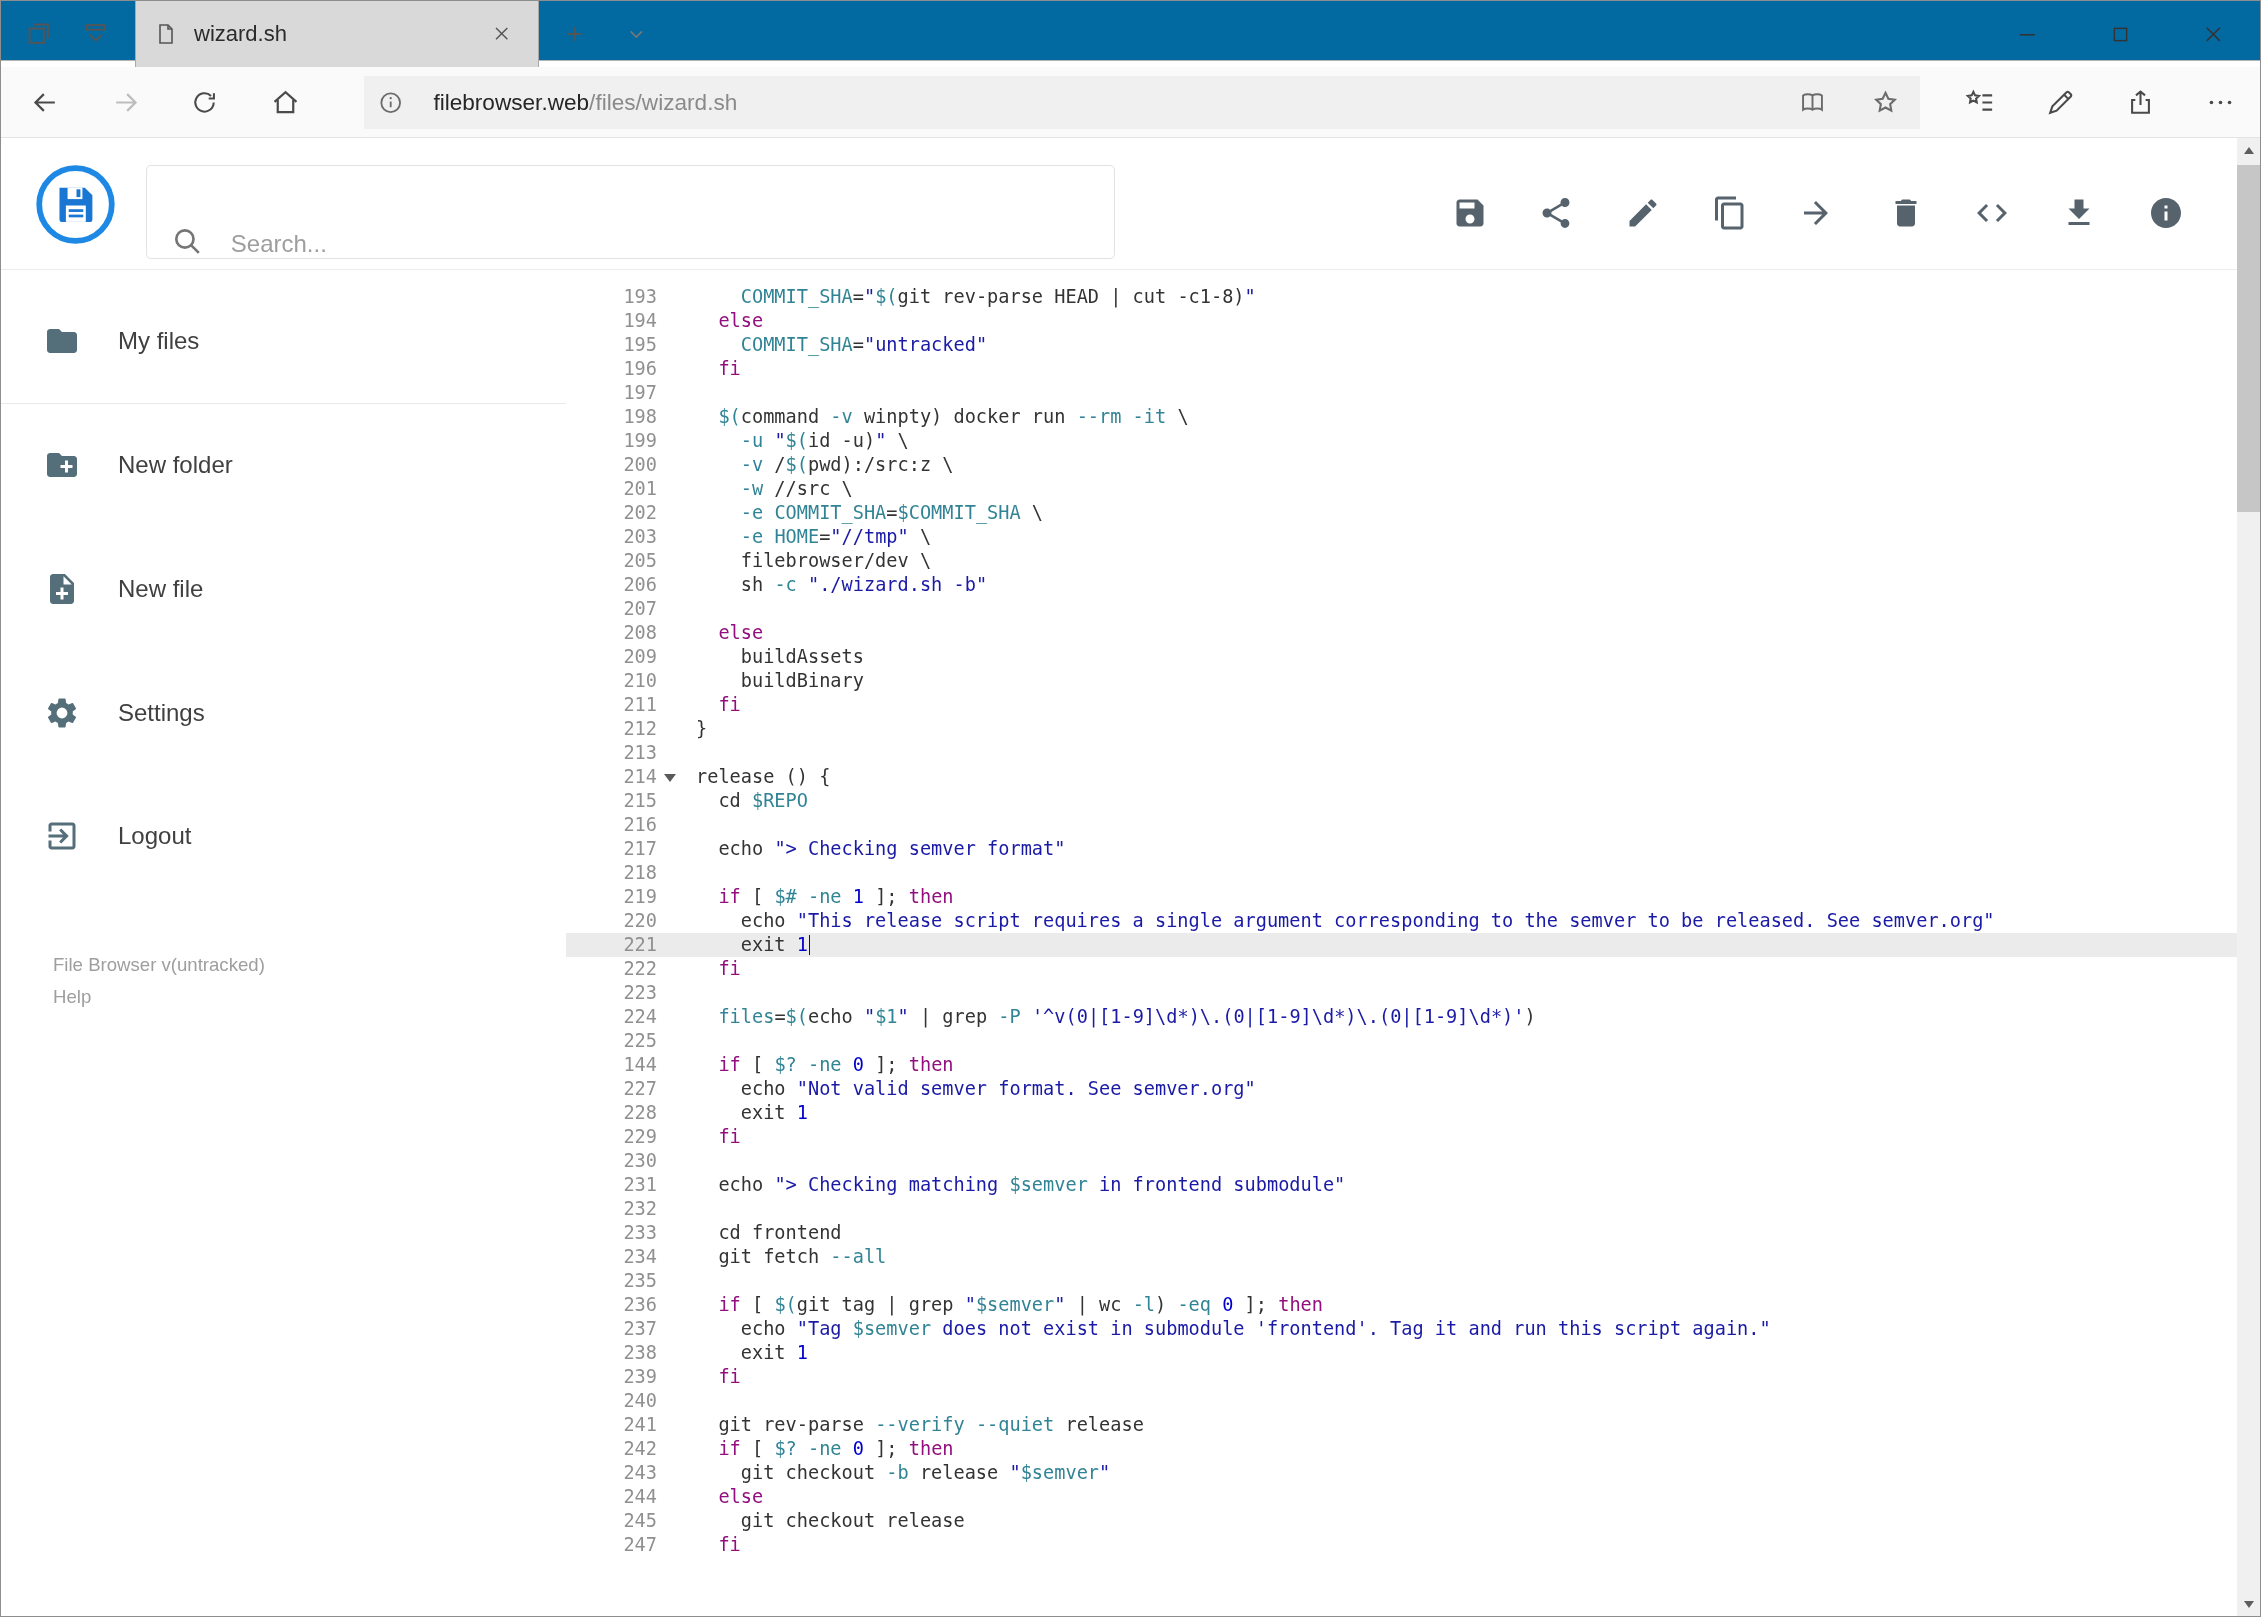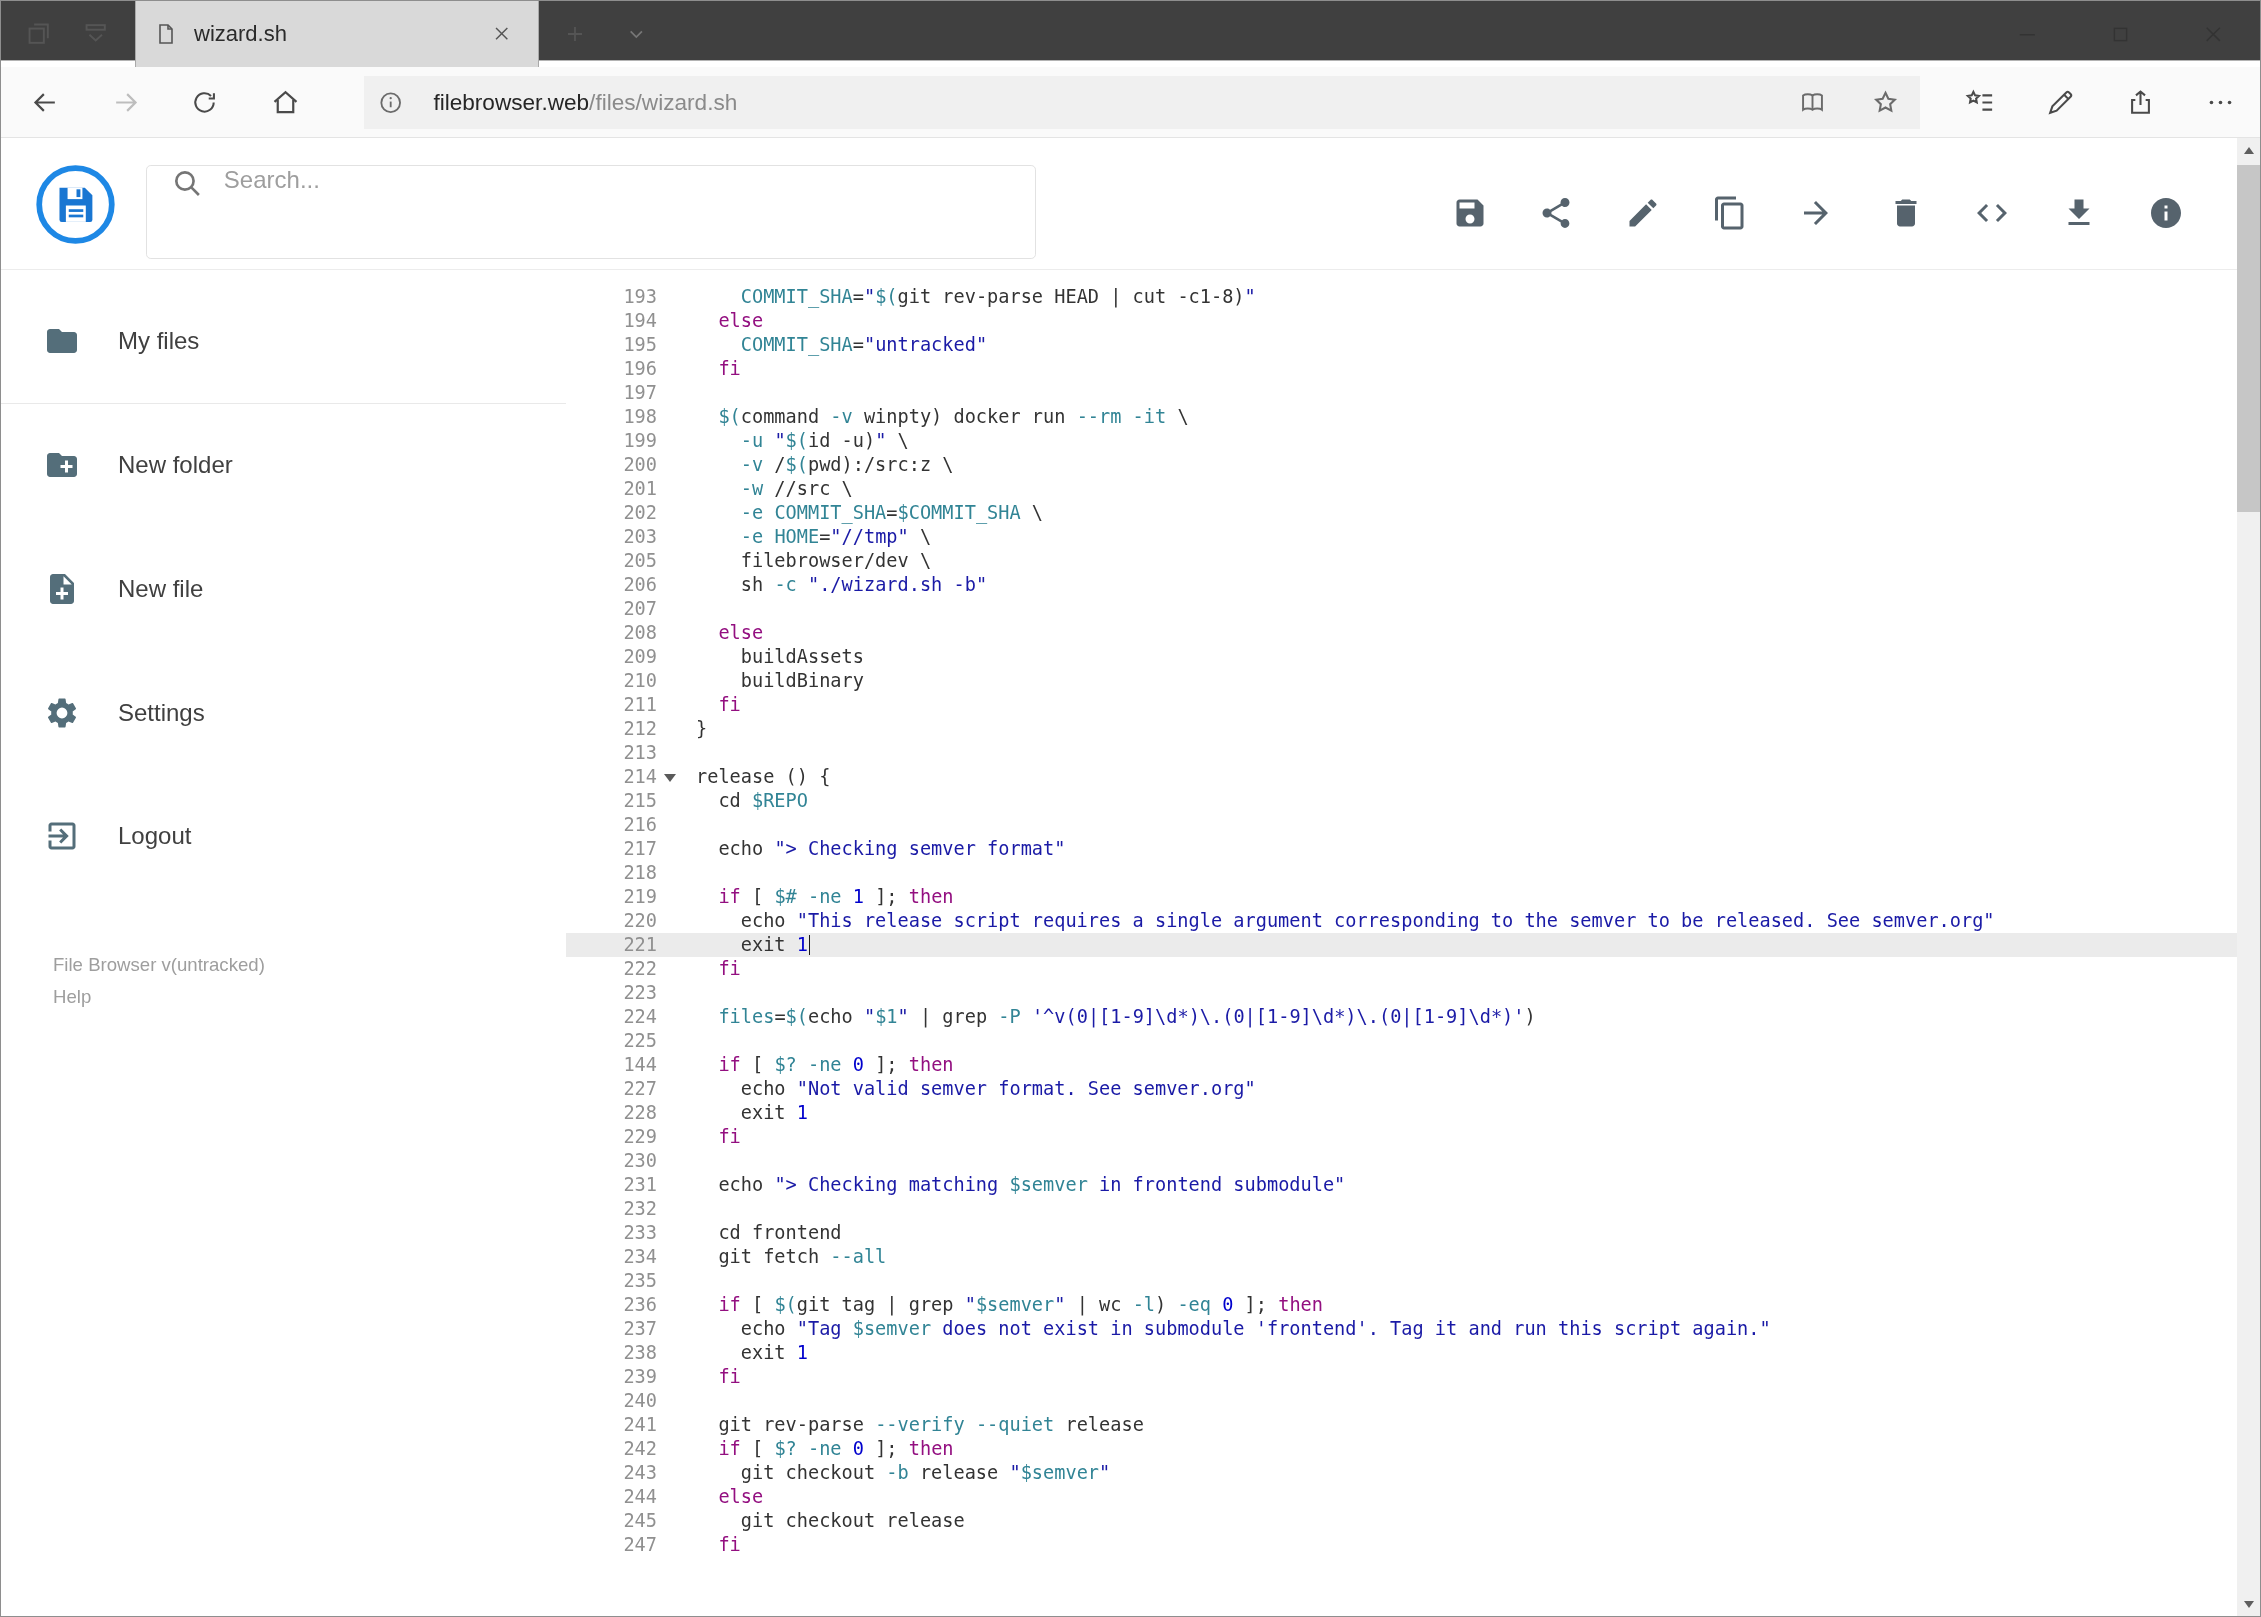--- a/index.html
+++ b/index.html
@@ -3,42 +3,42 @@
 <meta charset="utf-8">
 <style>
 *{margin:0;padding:0;box-sizing:border-box}
 html,body{width:2261px;height:1617px}
 body{font-family:"Liberation Sans",sans-serif;background:#fff;overflow:hidden}
 button{background:none;border:none;padding:0;cursor:pointer;font:inherit}
 svg{display:block}
 .window{position:relative;width:2261px;height:1617px;border:0.8px solid #8e8e8e;background:#fff;overflow:hidden}
 
 
-.tabstrip{position:absolute;left:0;top:0;right:0;height:60px;background:#404040;border-bottom:0.8px solid #b3b3b3}
+.tabstrip{position:absolute;left:0;top:0;right:0;height:60px;background:#0369a1;border-bottom:0.8px solid #b3b3b3}
 .ts-btn{position:absolute;top:0;width:52px;height:66px;display:flex;align-items:center;justify-content:center}
 .tab{position:absolute;left:134px;top:0;width:404px;height:66px;background:#d9d9d9;border-left:0.8px solid #a9a9a9;border-right:0.8px solid #a9a9a9;display:flex;align-items:center;padding:0 18px;gap:16px}
 .tab-title{font-size:22px;color:#2b2b2b;flex:1;text-align:left;overflow:hidden;white-space:nowrap}
 .tab-close{width:36px;height:36px;display:flex;align-items:center;justify-content:center}
 .win-controls{position:absolute;right:0;top:0;height:66px;display:flex}
 .win-btn{width:93px;height:66px;display:flex;align-items:center;justify-content:center}
 
 
 .addressbar{position:absolute;left:0;top:66px;right:0;height:71px;background:#fafafa;border-bottom:0.8px solid #e4e4e4}
 .ab-btn{position:absolute;top:13px;width:45px;height:45px;display:flex;align-items:center;justify-content:center}
 .urlfield{position:absolute;left:363px;top:9px;width:1556px;height:53px;background:#f0f0f0;display:flex;align-items:center;padding:0 13px;gap:29px}
 .url-text{font-size:22.6px;white-space:nowrap}
 .url-domain{color:#262626}
 .url-path{color:#8a8a8a}
 .uf-spacer{flex:1}
 .uf-btn{width:44px;height:44px;display:flex;align-items:center;justify-content:center}
 
 
 .appheader{position:absolute;left:0;top:137px;right:22.6px;height:132px;background:#fff;border-bottom:0.8px solid #ececec}
 .logo{position:absolute;left:34px;top:26px;width:81px;height:81px}
-.searchbox{position:absolute;left:145px;top:27px;width:890px;height:94px;background:#fff;border:0.8px solid #e2e2e2;border-radius:4.8px;display:flex;align-items:flex-start;padding:0 24px;gap:21px}
+.searchbox{position:absolute;left:145px;top:27px;width:969px;height:94px;background:#fff;border:0.8px solid #e2e2e2;border-radius:4.8px;display:flex;align-items:flex-end;padding:0 24px;gap:28px}
 .searchbox input{border:none;outline:none;font-size:24px;color:#444;width:100%;background:transparent;font-family:inherit}
 .searchbox input::placeholder{color:#9e9e9e;opacity:1}
 .act{position:absolute;top:52px;width:45px;height:45px;display:flex;align-items:center;justify-content:center}
 
 
 .sidebar{position:absolute;left:0;top:270px;width:565px;bottom:0;background:#fff}
 .sb-item{position:absolute;left:0;width:100%;height:78px;display:flex;align-items:center;padding-left:43px;gap:38px}
 .sb-label{font-size:24px;color:#404040;white-space:nowrap}
 .sb-divider{position:absolute;left:0;top:132px;width:100%;height:0.8px;background:#e9e9e9}
 .sb-version{position:absolute;left:52px;top:683px;font-size:18.6px;color:#9e9e9e;white-space:nowrap}

